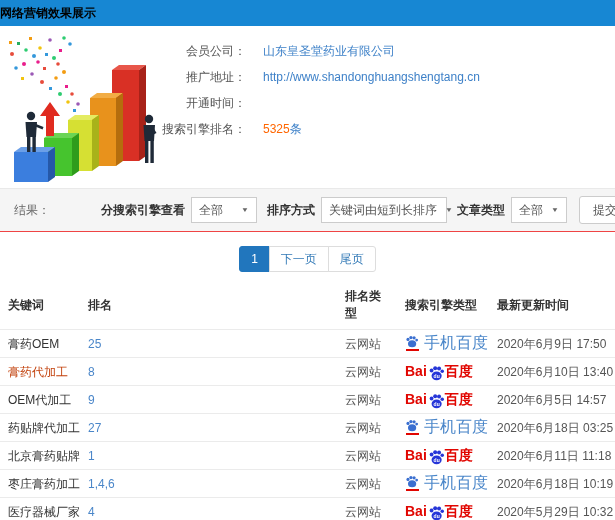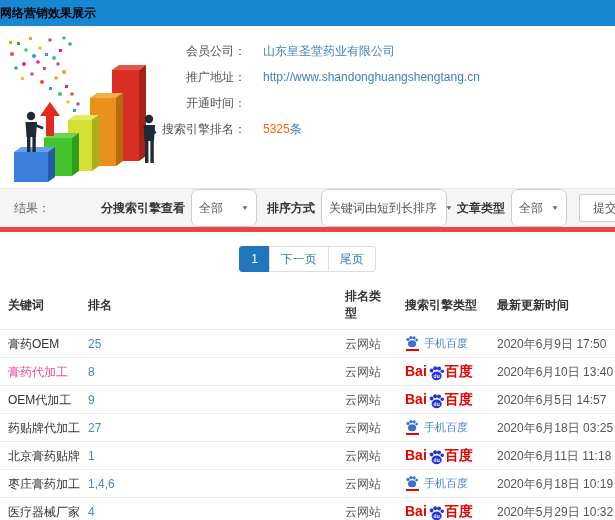--- a/index.html
+++ b/index.html
@@ -16,26 +16,26 @@
   .illustration { position:absolute; left:2px; top:4px; width:184px; height:156px; }
   .info-list { padding:12px 0 0 158px; }
   .info-row { display:flex; align-items:center; height:26px;gap:8px; }
   .info-label { width:88px; text-align:right; color:#555; }
   .info-value { margin-left:9px; }
   .link { color:#3e81c8; text-decoration:none; cursor:pointer; }
   .num-orange { color:#ff6600; }
   .unit-blue { color:#3e81c8; }
   
   .filter-bar { height:44px; background:#f5f5f5; border-top:1px solid #e9e9e9;
-    border-bottom:5px solid #ef4444; display:flex; align-items:center;
+    border-bottom:1px solid #ef4444; display:flex; align-items:center;
     padding-left:14px; overflow:hidden; }
   .result-label { color:#666; }
   .filter-group { margin-left:auto; display:flex; align-items:center; }
   .filter-label { font-weight:bold; color:#333; margin:0 6px 0 10px; white-space:nowrap; }
-  .select-box { background:#fff; border:1px solid #ccc; border-radius:7px; height:38px;
+  .select-box { background:#fff; border:1px solid #ccc; border-radius:0; height:26px;
     display:flex; align-items:center; justify-content:space-between; padding:0 7px;
     color:#555; cursor:pointer; white-space:nowrap; }
   .select-box .caret { font-size:8px; color:#666; margin-left:8px; transform:scaleY(.8); }
   .w-engine { width:66px; } .w-sort { width:126px; } .w-article { width:56px; }
   .submit-btn { height:28px; padding:0 13px; margin-left:12px; margin-right:-16px;
     background:#fff; border:1px solid #ccc; border-radius:3px; color:#555;
     font-size:12px; cursor:pointer; white-space:nowrap; }
   
   .pagination { display:flex; justify-content:center; margin:14px 0 8px; }
   .page-item { border:1px solid #ddd; background:#fff; color:#337ab7; line-height:24px;
@@ -43,21 +43,21 @@
   .page-item.first { border-radius:3px 0 0 3px; margin-left:0; }
   .page-item.last { border-radius:0 3px 3px 0; }
   .page-item.active { background:#2176bd; border-color:#2176bd; color:#fff; }
   
   table { width:100%; border-collapse:collapse; table-layout:fixed; }
   th { text-align:left; font-weight:bold; color:#333; padding:8px 8px 7px; font-size:12px; }
   td { padding:5px 8px; border-top:1px solid #ebebeb; color:#555; line-height:16px;
     vertical-align:middle; overflow:hidden; white-space:nowrap; }
   .rank-link { color:#4a86c9; cursor:pointer; }
   
-  .mobile-badge { display:inline-flex; align-items:center; color:#4a86c9; font-size:11px; }
+  .mobile-badge { display:inline-flex; align-items:center; color:#4a86c9; font-size:16px; }
   .mobile-paw-wrap { display:inline-flex; flex-direction:column; align-items:center; margin-right:5px; }
   .mobile-paw-wrap svg { width:14px; height:13px; fill:#3a6fd0; }
   .paw-underline { width:13px; height:2px; background:#e10601; margin-top:1px; }
   .baidu-badge { display:inline-flex; align-items:flex-end; color:#e10601; font-weight:bold;
     font-size:14px; letter-spacing:0; }
   .baidu-badge .bai { position:relative; top:0; }
   .baidu-badge svg { width:17px; height:16px; fill:#2636d8; margin:0 0 0 1px; position:relative; top:2px; }
   .hidden-defs { position:absolute; width:0; height:0; overflow:hidden; }
 </style>
 </head>
@@ -243,21 +243,21 @@
           <span class="paw-underline"></span>
         </span>
         <span>手机百度</span>
       </span>
       
     </td>
     <td>2020年6月9日 17:50</td>
   </tr>
 
   <tr>
-    <td style="color:#ec4899;">膏药代加工</td>
+    <td style="color:#c2410c;">膏药代加工</td>
     <td><span class="rank-link">8</span></td>
     <td>云网站</td>
     <td>
       
       <span class="baidu-badge">
         <span class="bai">Bai</span>
             <svg viewBox="0 0 24 24">
               <use href="#paw"></use>
               <text x="12.2" y="19" font-size="7.5" fill="#fff" text-anchor="middle">du</text>
             </svg>

